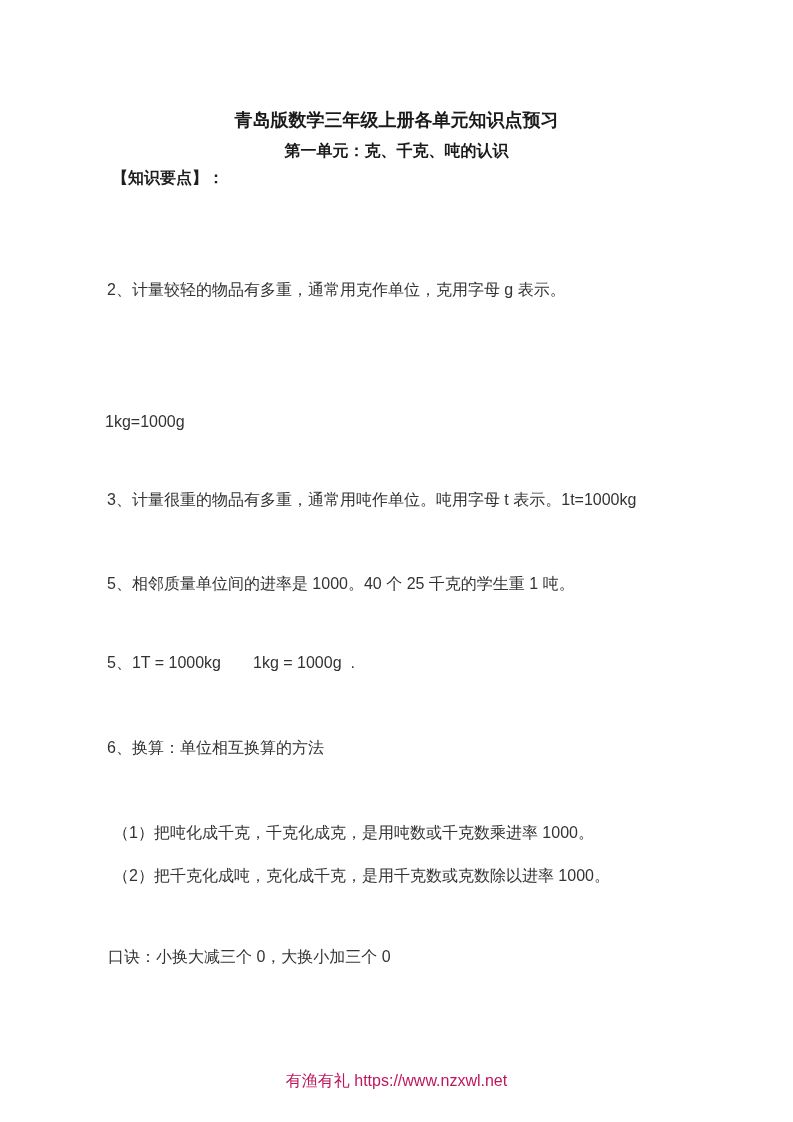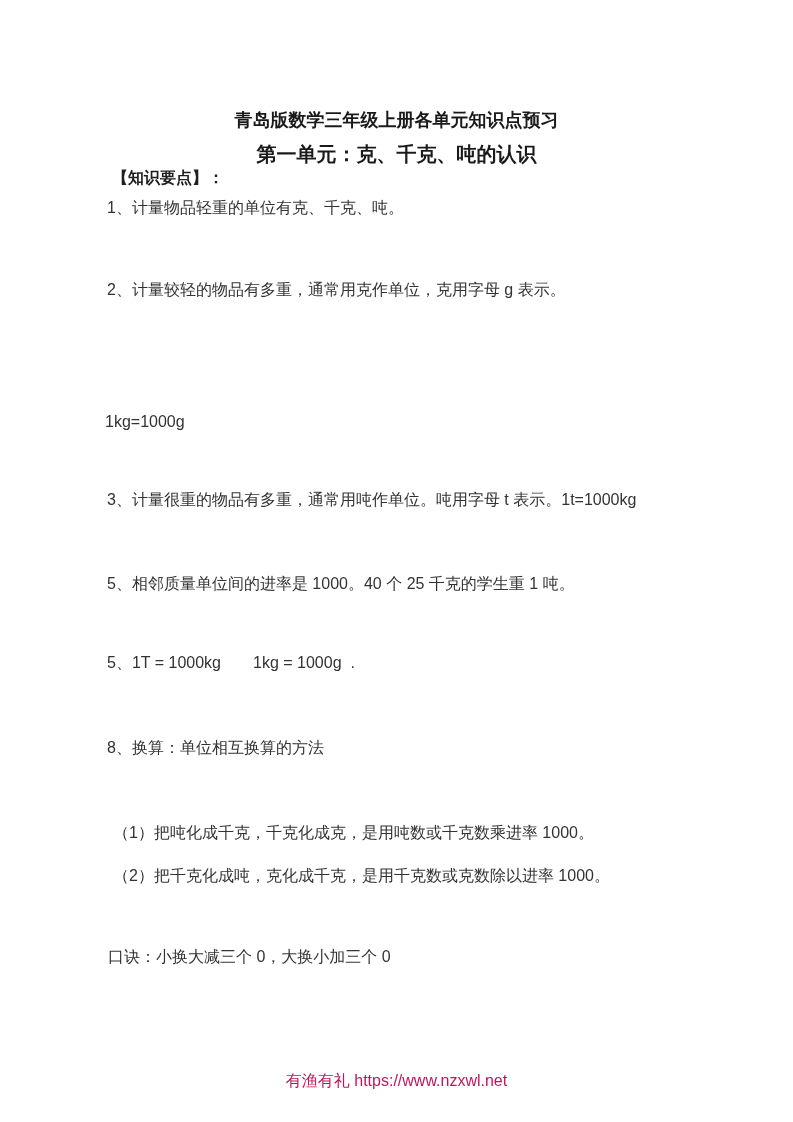--- a/index.html
+++ b/index.html
@@ -29,21 +29,21 @@
   }
   .t-title {
     top: 108px;
     font-size: 18px;
     font-weight: 700;
     color: #1a1a1a;
     font-family: "Liberation Serif", "DejaVu Serif", serif;
   }
   .t-subtitle {
     top: 140px;
-    font-size: 20px;
+    font-size: 16px;
     font-weight: 700;
     color: #1a1a1a;
     font-family: "Liberation Serif", "DejaVu Serif", serif;
   }
   .l-heading   { top: 167px; left: 112px; font-weight: 700; color: #1f1f1f; }
   .l-item1     { top: 197px; left: 107px; }
   .l-item2     { top: 279px; left: 107px; }
   .l-item3     { top: 365px; left: 107px; }
   .l-item3b    { top: 411px; left: 105px; }
   .l-item4     { top: 489px; left: 107px; }
@@ -63,34 +63,33 @@
 <body>
 
 <div class="page">
 
   <div class="line centered t-title">青岛版数学三年级上册各单元知识点预习</div>
 
   <div class="line centered t-subtitle">第一单元：克、千克、吨的认识</div>
 
   <div class="line l-heading">【知识要点】：</div>
 
-  <div class="line l-item1">1、计量物品轻重的单位有克、千克、吨。</div>
 
   <div class="line l-item2">2、计量较轻的物品有多重，通常用克作单位，克用字母 g 表示。</div>
 
 
   <div class="line l-item3b">1kg=1000g</div>
 
   <div class="line l-item4">3、计量很重的物品有多重，通常用吨作单位。吨用字母 t 表示。1t=1000kg</div>
 
   <div class="line l-item5a">5、相邻质量单位间的进率是 1000。40 个 25 千克的学生重 1 吨。</div>
 
   <div class="line l-item5b">5、1T = 1000kg　　1kg = 1000g&nbsp;&nbsp;.</div>
 
-  <div class="line l-item6">8、换算：单位相互换算的方法</div>
+  <div class="line l-item6">6、换算：单位相互换算的方法</div>
 
   <div class="line l-sub1">（1）把吨化成千克，千克化成克，是用吨数或千克数乘进率 1000。</div>
 
   <div class="line l-sub2">（2）把千克化成吨，克化成千克，是用千克数或克数除以进率 1000。</div>
 
   <div class="line l-mnemonic">口诀：小换大减三个 0，大换小加三个 0</div>
 
   <div class="line centered t-footer">有渔有礼 https://www.nzxwl.net</div>
 
 </div>

